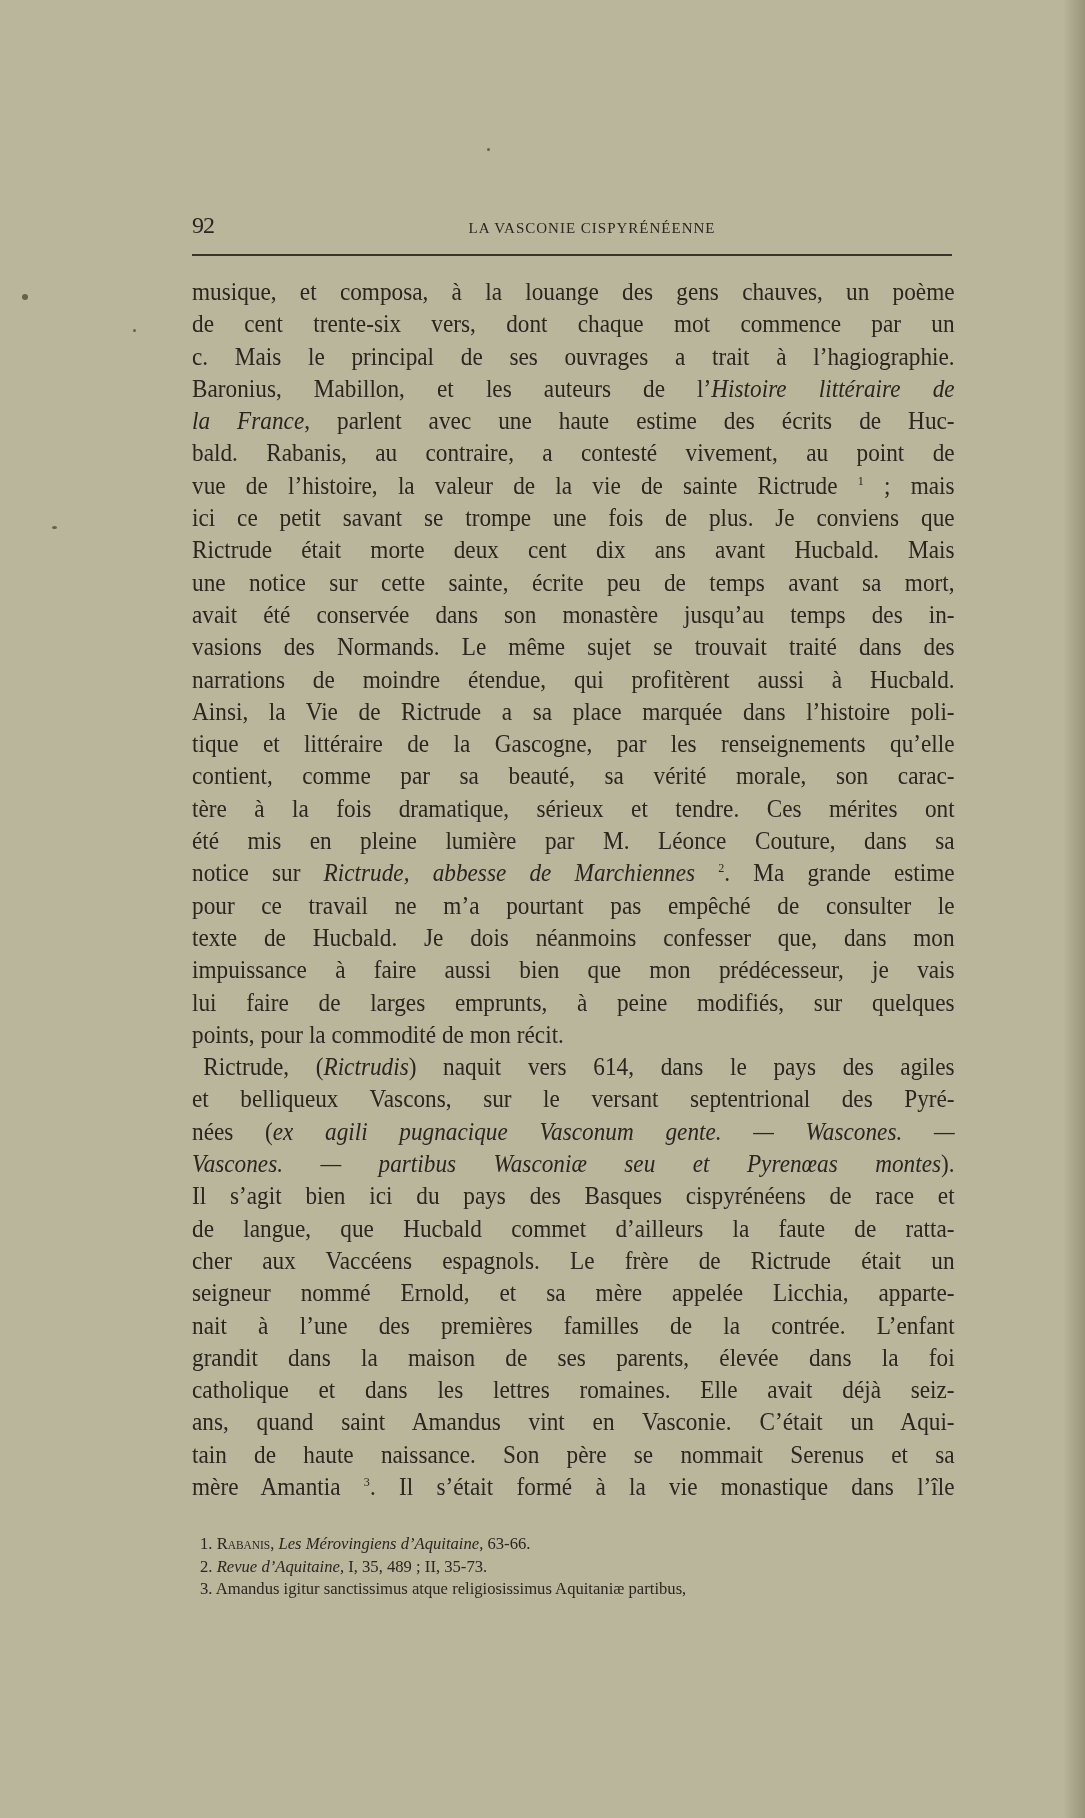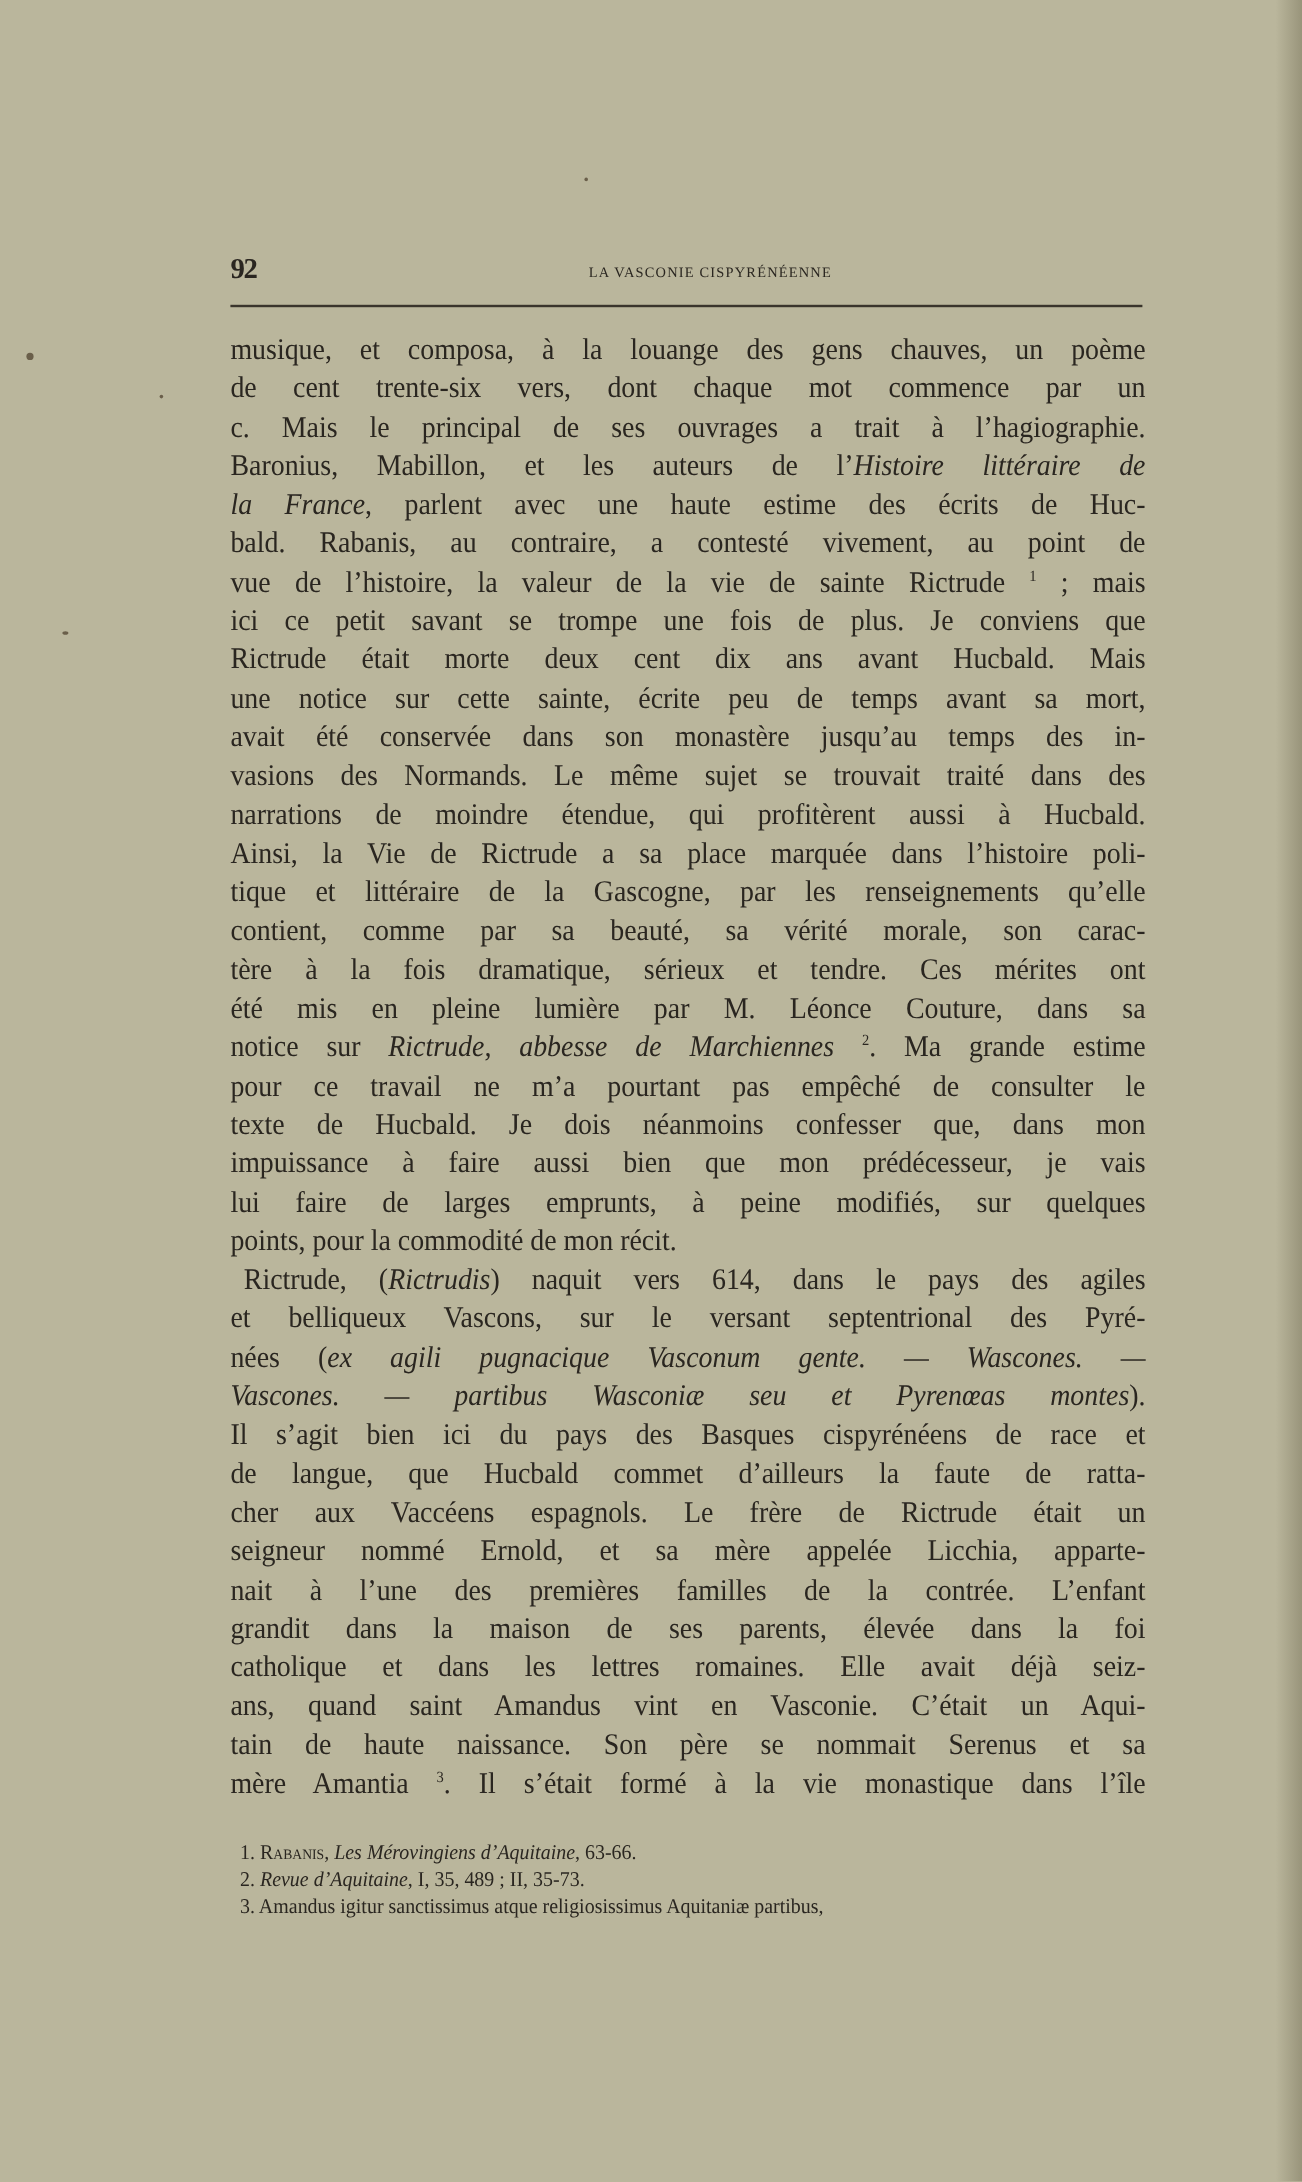--- a/index.html
+++ b/index.html
@@ -12,26 +12,26 @@
   }
   .page-shade {
     position: absolute; right: 0; top: 0; width: 22px; height: 100%;
     background: linear-gradient(to right, rgba(0,0,0,0), rgba(90,85,60,0.35));
   }
   .header {
     position: absolute; left: 192px; top: 212px; width: 760px; height: 32px;
   }
   .page-number {
     position: absolute; left: 0; top: 0;
-    font-size: 24px; font-weight: bold; letter-spacing: -1px;
+    font-size: 24px; font-weight: normal; letter-spacing: -1px;
     font-family: "Liberation Serif", serif;
   }
   .running-title {
     position: absolute; left: 0; right: 0; top: 8px; text-align: center;
-    font-size: 12px; letter-spacing: 1px; padding-left: 40px;
+    font-size: 15px; letter-spacing: 1px; padding-left: 40px;
     font-family: "Liberation Serif", serif;
   }
   .rule {
     position: absolute; left: 192px; top: 254px; width: 760px; height: 2px;
     background: #3a352c;
   }
   .body {
     position: absolute; left: 192px; top: 276px; width: 762px;
     font-family: "Liberation Serif", serif;
     font-size: 25px; line-height: 32.3px;

